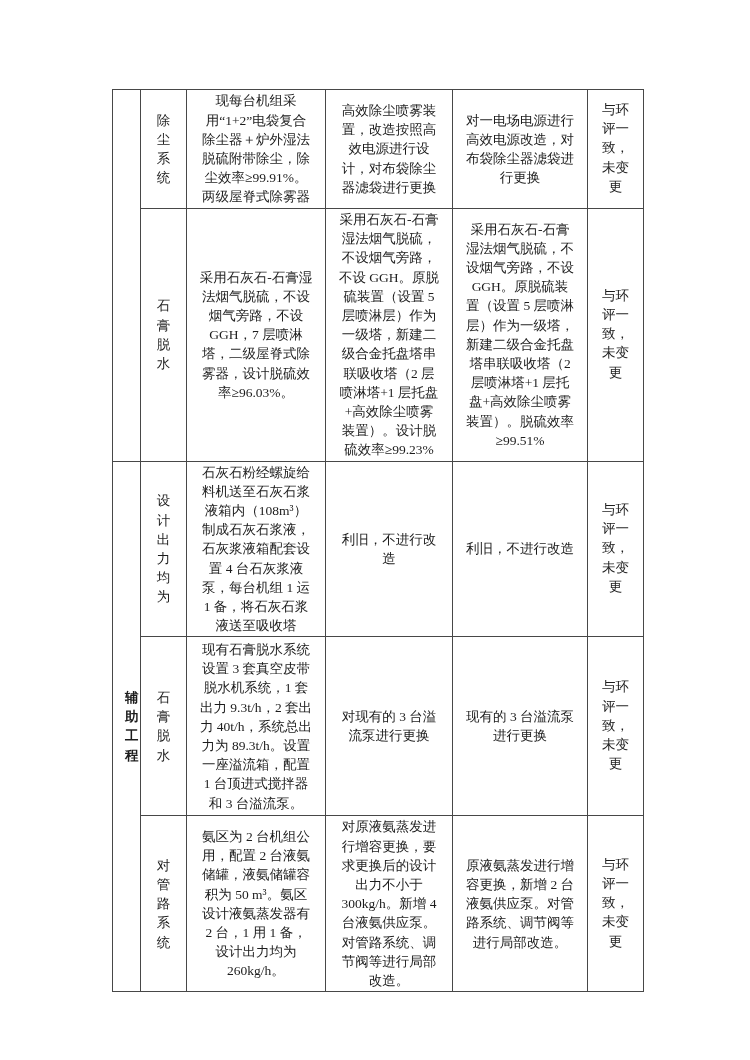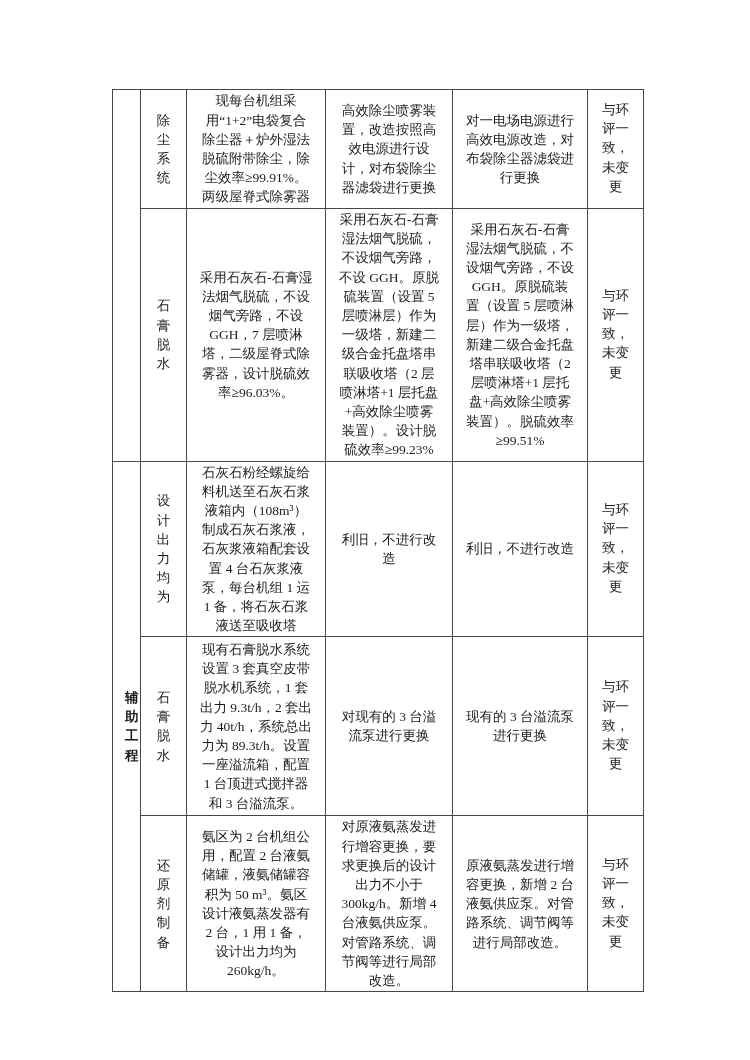--- a/index.html
+++ b/index.html
@@ -88,21 +88,21 @@
         <td class="status">与环评一致，未变更</td>
       </tr>
       <tr class="r4">
         <td class="sys">石膏脱水</td>
         <td class="desc">现有石膏脱水系统设置 3 套真空皮带脱水机系统，1 套出力 9.3t/h，2 套出力 40t/h，系统总出力为 89.3t/h。设置一座溢流箱，配置 1 台顶进式搅拌器和 3 台溢流泵。</td>
         <td class="desc">对现有的 3 台溢流泵进行更换</td>
         <td class="desc">现有的 3 台溢流泵进行更换</td>
         <td class="status">与环评一致，未变更</td>
       </tr>
       <tr class="r5">
-        <td class="sys">还原剂制备</td>
+        <td class="sys">对管路系统</td>
         <td class="desc">氨区为 2 台机组公用，配置 2 台液氨储罐，液氨储罐容积为 50 m³。氨区设计液氨蒸发器有 2 台，1 用 1 备，设计出力均为 260kg/h。</td>
         <td class="desc">对原液氨蒸发进行增容更换，要求更换后的设计出力不小于 300kg/h。新增 4 台液氨供应泵。对管路系统、调节阀等进行局部改造。</td>
         <td class="desc">原液氨蒸发进行增容更换，新增 2 台液氨供应泵。对管路系统、调节阀等进行局部改造。</td>
         <td class="status">与环评一致，未变更</td>
       </tr>
     </tbody>
   </table>
 </div>
 
 </body></html>

